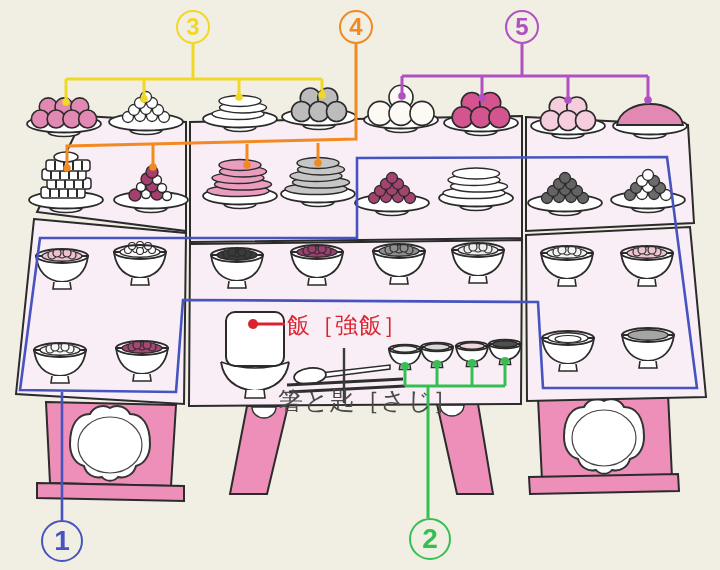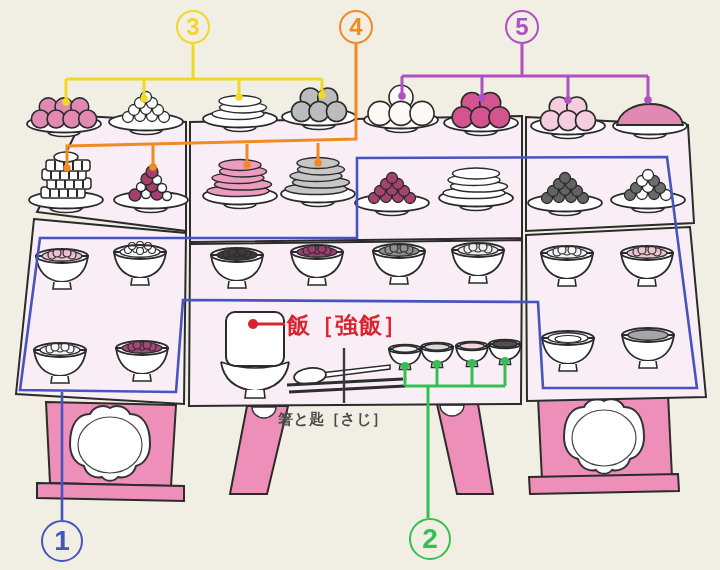--- a/index.html
+++ b/index.html
@@ -1,23 +1,23 @@
 <!DOCTYPE html>
 <html><head>
 <meta charset="utf-8">
 <style>
   html,body{margin:0;padding:0;}
   .stage{position:relative;width:720px;height:570px;background:#f1eee3;overflow:hidden;
          font-family:"Liberation Sans","DejaVu Sans",sans-serif;}
   .stage svg{position:absolute;left:0;top:0;}
   .callout{position:absolute;border-radius:50%;display:flex;align-items:center;justify-content:center;
            font-weight:bold;box-sizing:border-box;background:transparent;line-height:1;}
-  .label{position:absolute;font-weight:bold;white-space:nowrap;}
+  .label{position:absolute;font-weight:normal;white-space:nowrap;}
   .rice-label{left:287px;top:310px;color:#d9232e;font-size:23px;letter-spacing:1px;}
-  .utensil-label{left:278px;top:410px;color:#4a4a4a;font-size:15px;letter-spacing:0.5px;}
+  .utensil-label{left:278px;top:384px;color:#4a4a4a;font-size:25px;letter-spacing:0.5px;}
 </style>
 </head>
 <body>
 
 <div class="stage">
   <svg width="720" height="570" viewBox="0 0 720 570">
 
     <g>
       <path d="M46,402 L176,405 L171,486 L50,483 Z" fill="#ee8fb9" stroke="#2b2b2b" stroke-width="2"></path>
       <path d="M37,483 L184,486 L184,501 L37,498 Z" fill="#ee8fb9" stroke="#2b2b2b" stroke-width="2"></path>

